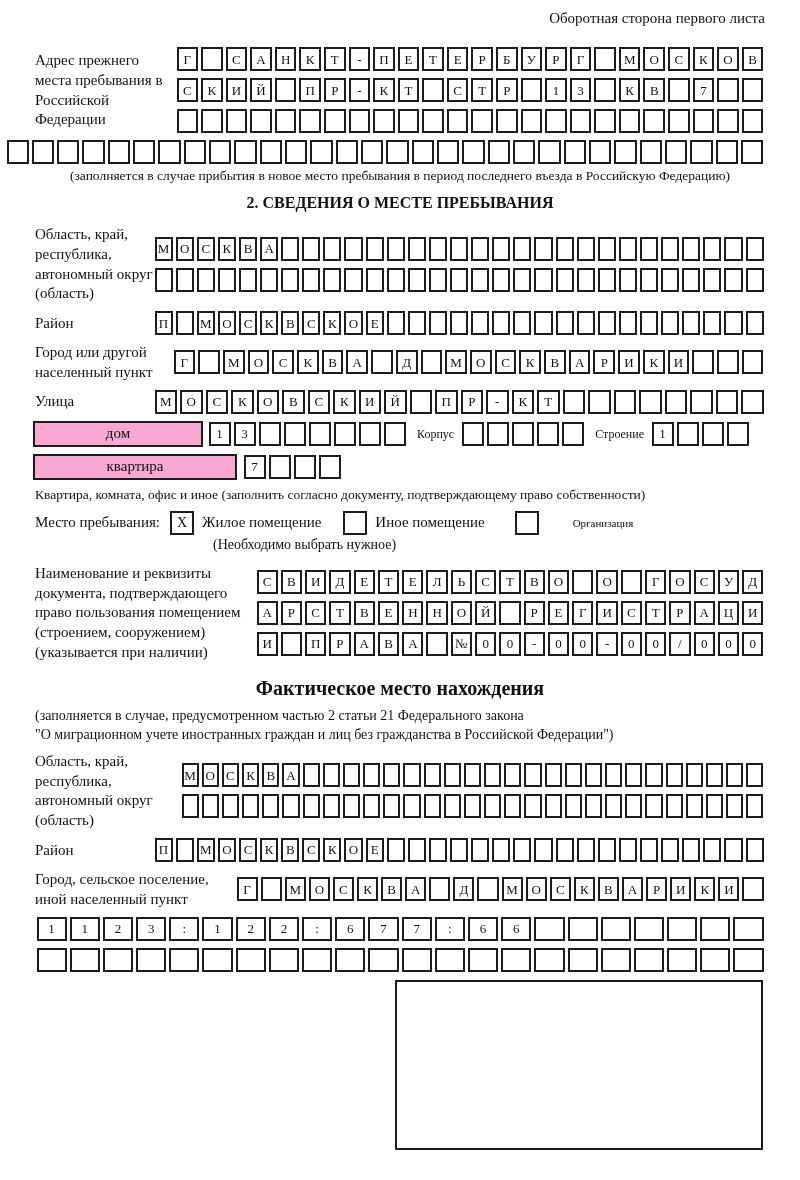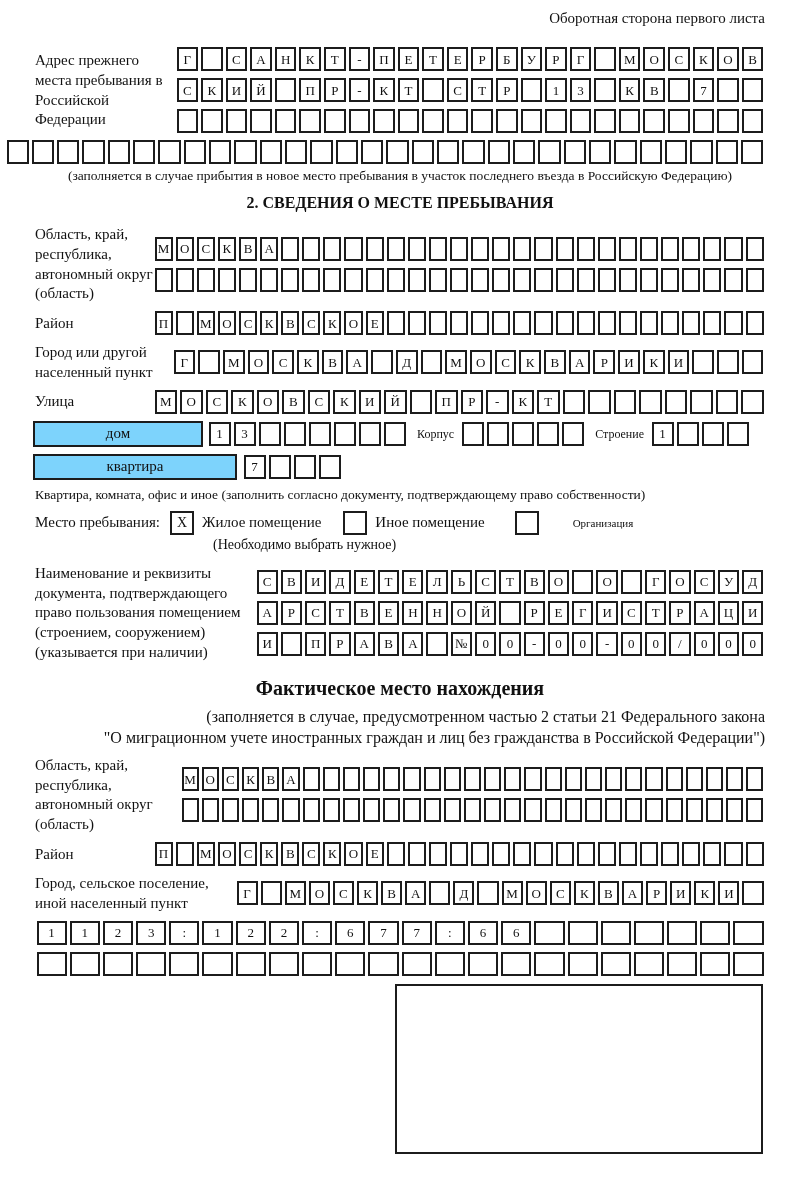--- a/index.html
+++ b/index.html
@@ -36,27 +36,27 @@
   .cells.fixed { flex: 0 0 auto; }
   .cells.fixed .cell { flex: 0 0 18px; }
 
   .fullwidth { margin-left: -30px; width: 760px; margin-bottom: 4px; }
 
   .caption { font-size: 13.5px; margin: 0 0 8px 0; }
   .caption.center { text-align: center; margin-left: -20px; width: 770px; }
 
   h2.sec-title { font-size: 16px; text-align: center; font-weight: bold; margin: 10px 0 12px 0; }
   .sub-title { font-size: 20px; text-align: center; font-weight: bold; margin: 14px 0 8px 0; }
-  .note-line { font-size: 16px; text-align: right; margin: 0 0 3px 0; }
+  .note-line { font-size: 14px; text-align: left; margin: 0 0 3px 0; }
 
   
   .named-box {
     border: 2px solid #1c1c1c; height: 22px;
     display: flex; align-items: center; justify-content: center;
-    font-size: 15px; flex-shrink: 0; background: #7dd3fc;
+    font-size: 15px; flex-shrink: 0; background: #f9a8d4;
   }
   .inline-lbl { font-size: 12px; padding: 2px 6px 0 10px; flex-shrink: 0; }
 
   
   .check-row { display: flex; align-items: center; margin: 4px 0 2px 0; }
   .checkbox {
     width: 20px; height: 20px; border: 2px solid #1c1c1c;
     display: flex; align-items: center; justify-content: center;
     font-size: 14px; margin: 0 8px 0 10px; background: #fff;
   }
@@ -183,21 +183,21 @@
       <span class="cell"></span>
       <span class="cell"></span>
       <span class="cell"></span>
       <span class="cell"></span>
       <span class="cell"></span>
       <span class="cell"></span>
       <span class="cell"></span>
       <span class="cell"></span>
       <span class="cell"></span>
     </div>
-  <div class="caption center">(заполняется в случае прибытия в новое место пребывания в участок последнего въезда в Российскую Федерацию)</div>
+  <div class="caption center">(заполняется в случае прибытия в новое место пребывания в период последнего въезда в Российскую Федерацию)</div>
 
   <h2 class="sec-title">2. СВЕДЕНИЯ О МЕСТЕ ПРЕБЫВАНИЯ</h2>
 
   <div class="form-row">
     <div class="row-label w118">Область, край, республика, автономный округ (область)</div>
     <div class="rows">
       <div class="cells">
           <span class="cell">М</span>
           <span class="cell">О</span>
           <span class="cell">С</span>

